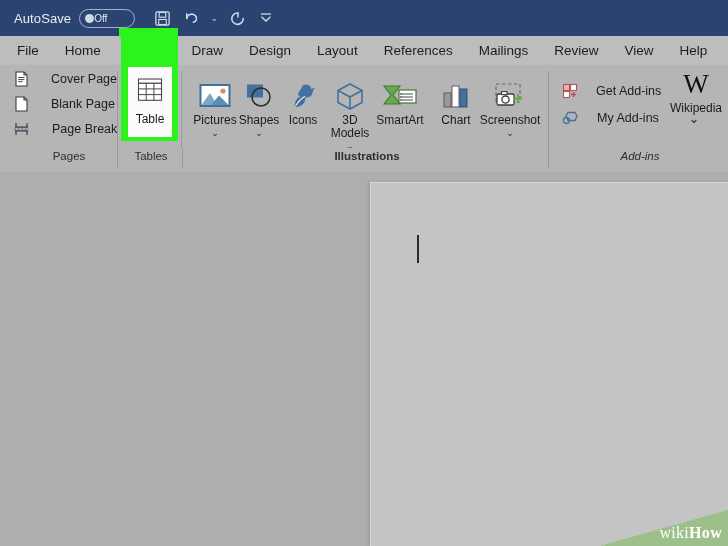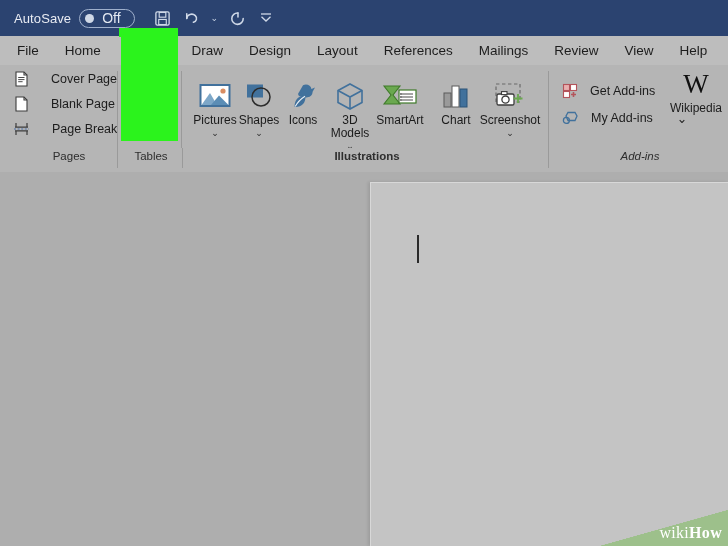--- a/index.html
+++ b/index.html
@@ -21,21 +21,21 @@
     color: #e9ecf3; font-size: 13px; margin-left: 14px; letter-spacing: .1px;
   }
   .autosave-toggle {
     margin-left: 8px; width: 56px; height: 19px; border-radius: 10px;
     border: 1px solid #9fb0cc; display: flex; align-items: center;
     background: #2b4370;
   }
   .autosave-knob {
     width: 9px; height: 9px; border-radius: 50%; background: #cfd8e6; margin-left: 5px;
   }
-  .autosave-off { color: #e2e8f1; font-size: 14px; margin-left: 8px; }
+  .autosave-off { color: #e2e8f1; font-size: 10px; margin-left: 0; }
   .qat { display: flex; align-items: center; margin-left: 14px; gap: 3px; }
   .qat-btn {
     width: 26px; height: 26px; display: flex; align-items: center; justify-content: center;
   }
   .qat-caret {
     width: 14px; height: 26px; display: flex; align-items: center; justify-content: center;
     color: #c9d4e5; font-size: 9px;
   }
 
   
@@ -108,21 +108,21 @@
     align-items: center; width: 56px;
   }
   .big-btn .icon { height: 42px; display: flex; align-items: flex-end; justify-content: center; }
   .big-btn .lbl { font-size: 12px; color: #1b1b1b; margin-top: 3px; line-height: 13px;
                   text-align: center; white-space: nowrap; }
   .big-btn .lbl2 { font-size: 12px; color: #1b1b1b; line-height: 13px; white-space: nowrap; }
   .big-btn .caret { font-size: 9px; color: #2a2a2a; line-height: 10px; margin-top: 1px; }
 
   
   .addin-row {
-    position: absolute; display: flex; align-items: center; gap: 12px;
+    position: absolute; display: flex; align-items: center; gap: 18px;
     font-size: 12.5px; color: #1c1c1c; white-space: nowrap;
   }
   .wiki-btn {
     position: absolute; left: 668px; top: 4px; width: 56px;
     display: flex; flex-direction: column; align-items: center;
   }
   .wiki-glyph { font-family: "Liberation Serif", serif; font-size: 27px; color: #101010; line-height: 30px; }
   .wiki-lbl { font-size: 12px; color: #1b1b1b; margin-top: 2px; }
 
   
@@ -233,20 +233,29 @@
       <svg width="17" height="16" viewBox="0 0 17 16">
         <path d="M3 2 L3 6 M14 2 L14 6 M3 10 L3 14 M14 10 L14 14" stroke="#3c3c3c" stroke-width="1.2"></path>
         <path d="M2 6.2 L15 6.2 M2 9.8 L15 9.8" stroke="#3c3c3c" stroke-width="1.2"></path>
         <path d="M1 8 L16 8" stroke="#4a6fa5" stroke-width="1.2" stroke-dasharray="2 1.6"></path>
       </svg>
       <span>Page Break</span>
     </div>
 
     <div class="group-sep" style="left:117px;"></div>
 
+    <div class="table-btn">
+      <svg width="30" height="30" viewBox="0 0 30 30">
+        <rect x="3.5" y="4" width="23" height="4.3" fill="#ffffff" stroke="#4a4a4a" stroke-width="1.1"></rect>
+        <rect x="3.5" y="8.3" width="23" height="17" fill="#ffffff" stroke="#4a4a4a" stroke-width="1.1"></rect>
+        <path d="M11.2 8.3 L11.2 25.3 M18.9 8.3 L18.9 25.3" stroke="#4a4a4a" stroke-width="1"></path>
+        <path d="M3.5 13.9 L26.5 13.9 M3.5 19.6 L26.5 19.6" stroke="#4a4a4a" stroke-width="1"></path>
+      </svg>
+      <span class="lbl">Table</span>
+    </div>
 
     <div class="group-sep" style="left:181px;"></div>
 
     <div class="big-btn" style="left:187px; top:4px;">
       <span class="icon">
         <svg width="34" height="30" viewBox="0 0 34 30">
           <rect x="2.5" y="4" width="29" height="21" fill="#ffffff" stroke="#41719c" stroke-width="2"></rect>
           <path d="M3.5 24 L12 12 L19 24 Z" fill="#7da7c8"></path>
           <path d="M13 24 L21 14.5 L30.5 24 Z" fill="#5b8db5"></path>
           <circle cx="25" cy="10" r="2.6" fill="#d98d62"></circle>

